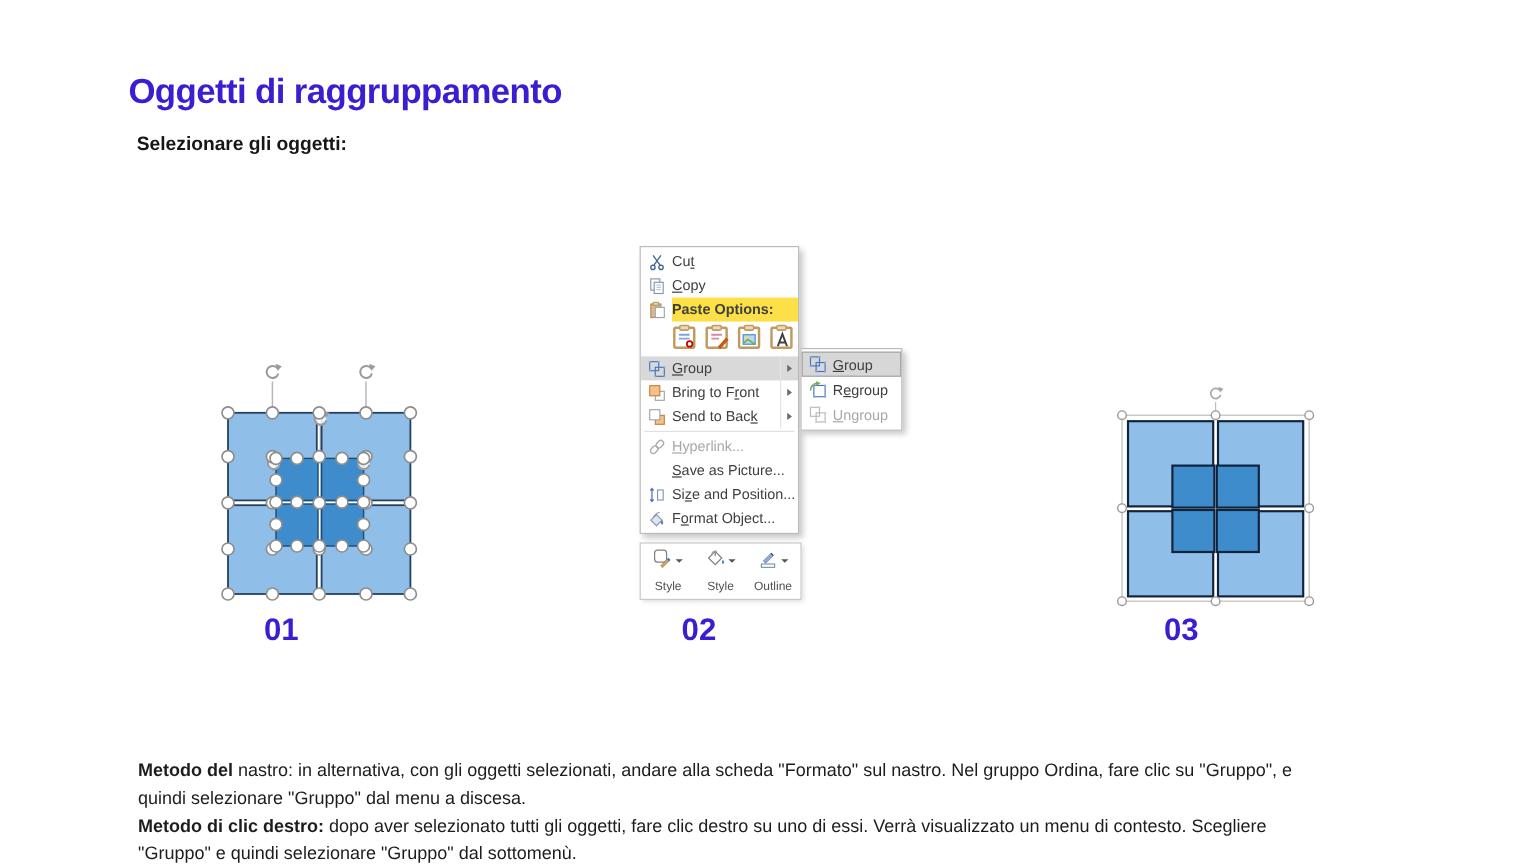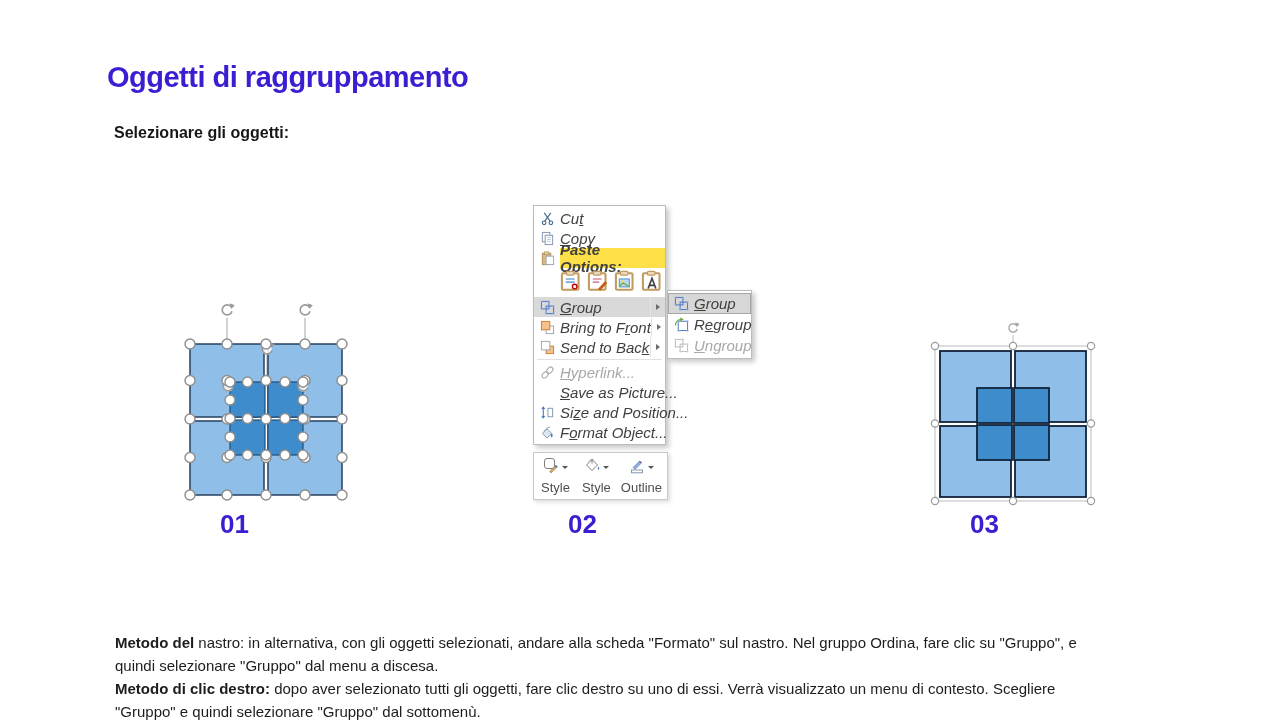--- a/index.html
+++ b/index.html
@@ -3,38 +3,38 @@
 <meta charset="utf-8">
 <style>
   html,body { margin:0; padding:0; background:#ffffff; }
   .slide {
     position:relative; width:1280px; height:720px; background:#ffffff;
     font-family:"Liberation Sans", sans-serif; overflow:hidden;margin-top:28px;
   }
   .abs { position:absolute; }
 
   .title { left:107px; top:33px; font-size:29px; font-weight:bold; color:#3B1ED1; letter-spacing:-0.5px; }
-  .h-small { left:114px; top:96px; font-size:16px; font-weight:bold; color:#171717; }
+  .h-small { left:114px; top:84px; font-size:16px; font-weight:bold; color:#171717; }
   .bodytext { left:114px; top:117px; width:625px; font-size:15px; line-height:23px; color:#1d1d1d; }
 
   .steplabel { top:481px; width:76px; font-size:26px; font-weight:bold; color:#3B1ED1; }
   #lbl1 { left:220px; } #lbl2 { left:568px; } #lbl3 { left:970px; }
 
   .h-big { left:115px; top:561px; font-size:20px; font-weight:bold; color:#111111; }
   .paras { left:115px; top:604px; width:975px; font-size:15px; line-height:22.5px; color:#1d1d1d; }
   .paras p { margin:0 0 1px 0; }
   .lead { font-weight:bold; }
 
   
   .menu {
     left:533px; top:177px; width:133px; background:#fff;
     border:1px solid #bcbcbc; box-shadow:3px 3px 5px rgba(0,0,0,.22);
     padding:2px 0; box-sizing:border-box;
   }
-  .mrow { display:flex; align-items:center; height:20px; font-size:15px; color:#404040;font-style:italic; }
+  .mrow { display:flex; align-items:center; height:20px; font-size:12px; color:#404040; }
   .micon { width:26px; flex:none; display:flex; justify-content:center; align-items:center; }
   .micon svg { width:15px; height:15px; }
   .mlabel { flex:1; white-space:nowrap; }
   .u { text-decoration:underline; }
   .marrow-wrap { width:14px; align-self:stretch; border-left:1px solid #e4e4e4; display:flex; align-items:center; justify-content:center; flex:none; }
   .arrow { width:0; height:0; border-left:4px solid #6b6b6b; border-top:3.5px solid transparent; border-bottom:3.5px solid transparent; }
   .hl { background:#d9d9d9; }
   .disabled .mlabel { color:#a8a8a8; }
   .plabel { flex:1; align-self:stretch; background:#fde047; display:flex; align-items:center; font-weight:bold; }
   .paste-icons { display:flex; gap:4px; padding:2px 2px 4px 26px; }
@@ -49,21 +49,21 @@
   }
   .submenu .mrow { height:21px; }
   .hlb { background:#d7d7d7; outline:1px solid #a6a6a6; outline-offset:-1px; }
 
   
   .mtoolbar {
     left:533px; top:424px; width:135px; height:48px; background:#fff;
     border:1px solid #c9c9c9; box-shadow:2px 2px 4px rgba(0,0,0,.15);
     display:flex; align-items:stretch; gap:4px; padding:3px 3px; box-sizing:border-box;
   }
-  .tbtn { display:flex; flex-direction:column; align-items:center; justify-content:space-between; font-size:13px; color:#4f4f4f; padding:1px 2px; flex:1; }
+  .tbtn { display:flex; flex-direction:column; align-items:center; justify-content:space-between; font-size:10px; color:#4f4f4f; padding:1px 2px; flex:1; }
   .ticonrow { display:flex; align-items:center; gap:2px; }
   .ticonrow svg { width:17px; height:17px; }
   .caret { width:0; height:0; border-top:3.5px solid #555; border-left:3px solid transparent; border-right:3px solid transparent; }
 
   .illus { line-height:0; }
 </style>
 </head>
 <body>
 
 <div class="slide">

